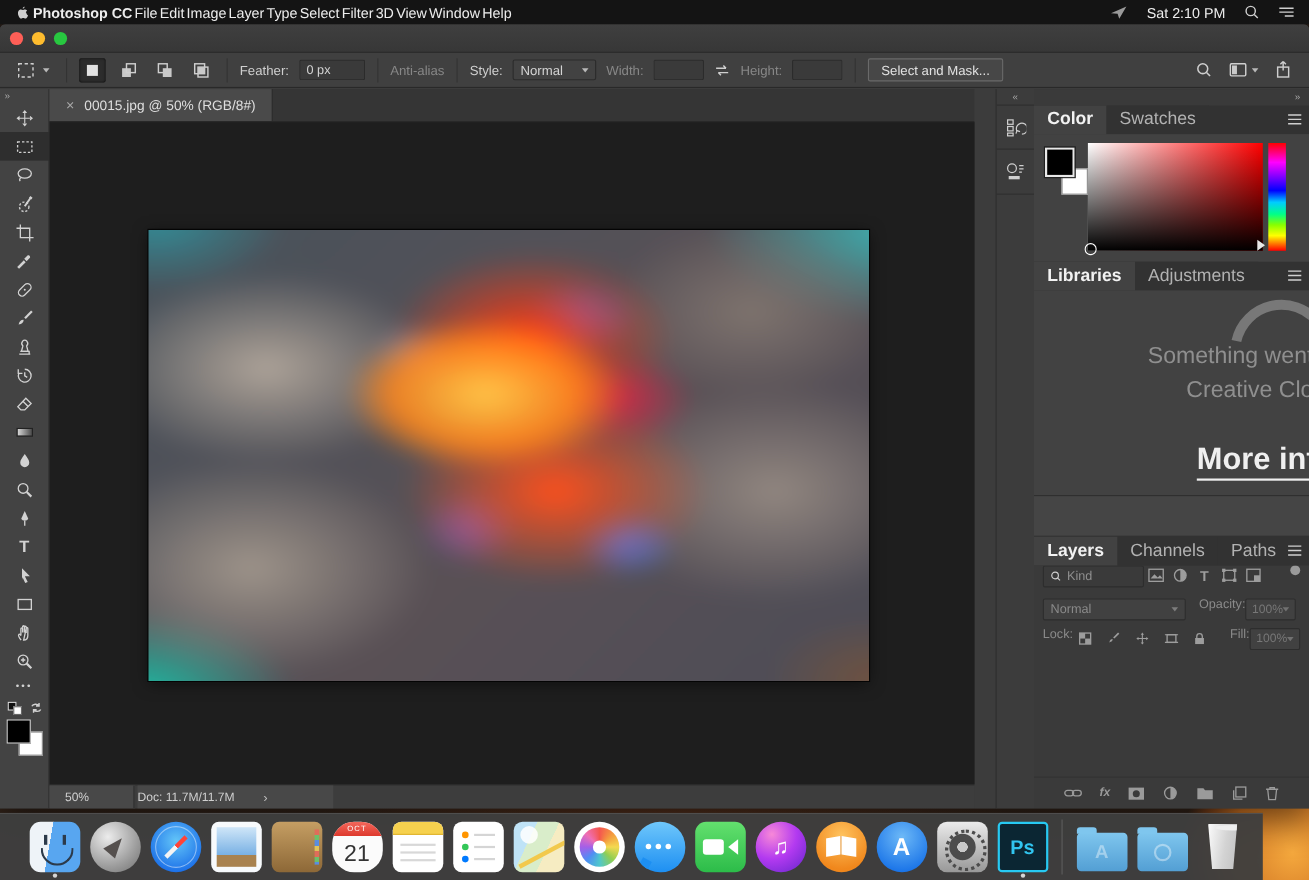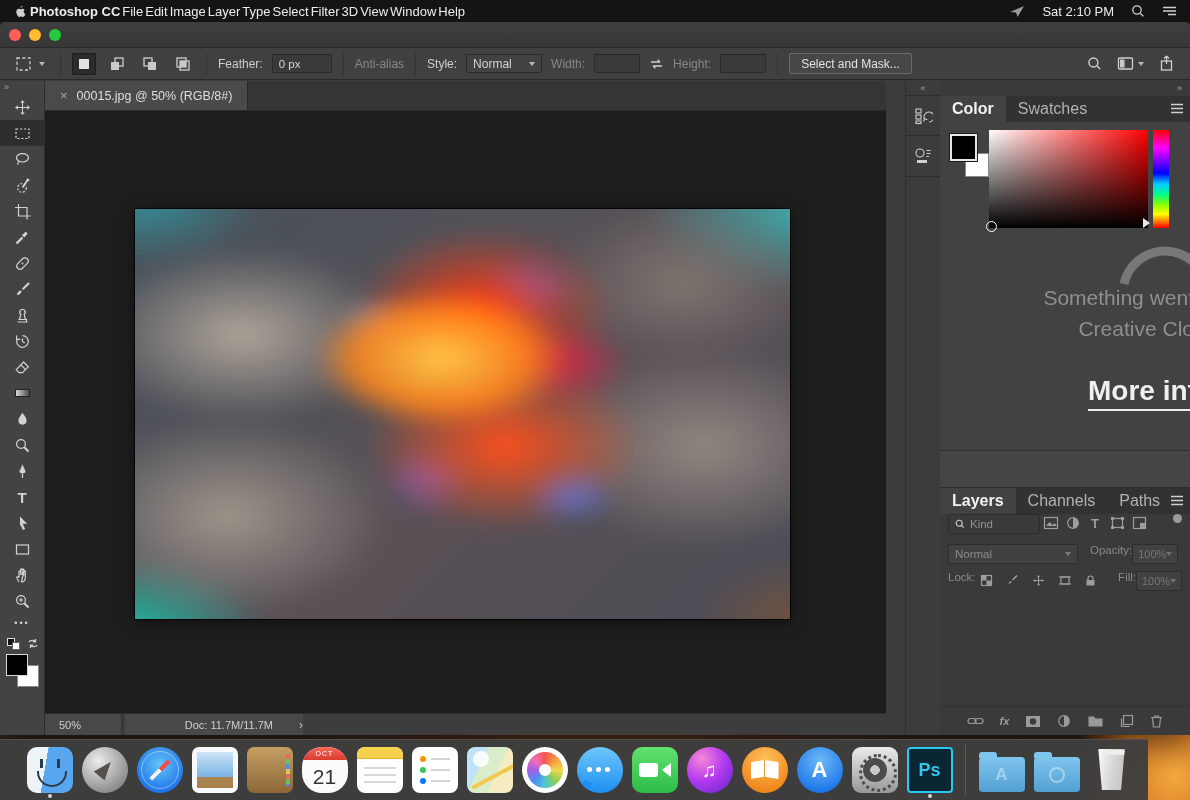--- a/index.html
+++ b/index.html
@@ -87,21 +87,21 @@
  radial-gradient(ellipse 32% 30% at 17% 72%,rgba(165,155,145,.9),transparent 72%),
  radial-gradient(ellipse 32% 30% at 84% 57%,rgba(148,138,132,.95),transparent 72%),
  radial-gradient(ellipse 26% 24% at 81% 22%,rgba(132,122,116,.85),transparent 72%),
  radial-gradient(ellipse 28% 24% at 3% 97%,rgba(42,190,168,.95),transparent 70%),
  radial-gradient(ellipse 34% 26% at 99% 6%,rgba(72,182,182,.9),transparent 70%),
  radial-gradient(ellipse 24% 20% at 5% 4%,rgba(58,148,158,.85),transparent 70%),
  radial-gradient(ellipse 20% 18% at 97% 94%,rgba(120,85,60,.75),transparent 70%),
  linear-gradient(135deg,#47525a 0%,#585055 55%,#4c4c55 100%)}
 #statusbar{height:22px;background:#3d3d3d;border-top:1px solid #2c2c2c;display:flex;align-items:center;font-size:11px;color:#cfcfcf}
 .zoom-box{width:78px;height:100%;background:#484848;display:flex;align-items:center;padding-left:14px;border-right:2px solid #363636}
-.doc-box{width:178px;height:100%;background:#484848;margin-left:2px;display:flex;align-items:center;justify-content:flex-end;gap:26px}
+.doc-box{width:178px;height:100%;background:#484848;margin-left:2px;display:flex;align-items:center;justify-content:flex-start;gap:26px}
 .status-chev{color:#bdbdbd;font-size:12px}
 
 
 #gutter{width:19px;background:#3c3c3c}
 #collapsedcol{width:35px;background:#3c3c3c;border-left:1px solid #2e2e2e;display:flex;flex-direction:column;align-items:center}
 .cc-chev{width:100%;text-align:center;font-size:9px;color:#aaa;height:14px;line-height:14px}
 .cc-btn{width:35px;height:41px;border:1px solid #2e2e2e;border-left:none;border-right:none;display:flex;align-items:center;justify-content:center}
 .cc-btn+.cc-btn{border-top:none}
 .cc-btn svg{stroke:#cfcfcf;fill:none;stroke-width:1.1}
 
@@ -550,20 +550,29 @@
           <span class="fg"></span>
           <span class="bg"></span>
         </div>
         <div class="sat-field">
           <span class="sat-cursor"></span>
         </div>
         <span class="hue-arrow"></span>
         <div class="hue-strip"></div>
       </div>
 
+      <div class="ptabs">
+        <div class="ptab active">Libraries</div>
+        <div class="ptab">Adjustments</div>
+        <span class="pmenu">
+          <svg width="14" height="11" viewBox="0 0 14 11">
+              <path class="ic" stroke-width="1.5" d="M1 1.5h12M1 5.5h12M1 9.5h12"></path>
+            </svg>
+        </span>
+      </div>
       <div class="panel-body" id="lib-body">
         <span class="cloud-arc">
           <svg width="90" height="45" viewBox="0 0 90 45">
               <path d="M8 42 A42 42 0 0 1 82 25" stroke="#787878" stroke-width="9" fill="none"></path>
             </svg>
         </span>
         <div class="lib-msg1">Something went</div>
         <div class="lib-msg2">Creative Clo</div>
         <a class="lib-link">More info</a>
       </div>

